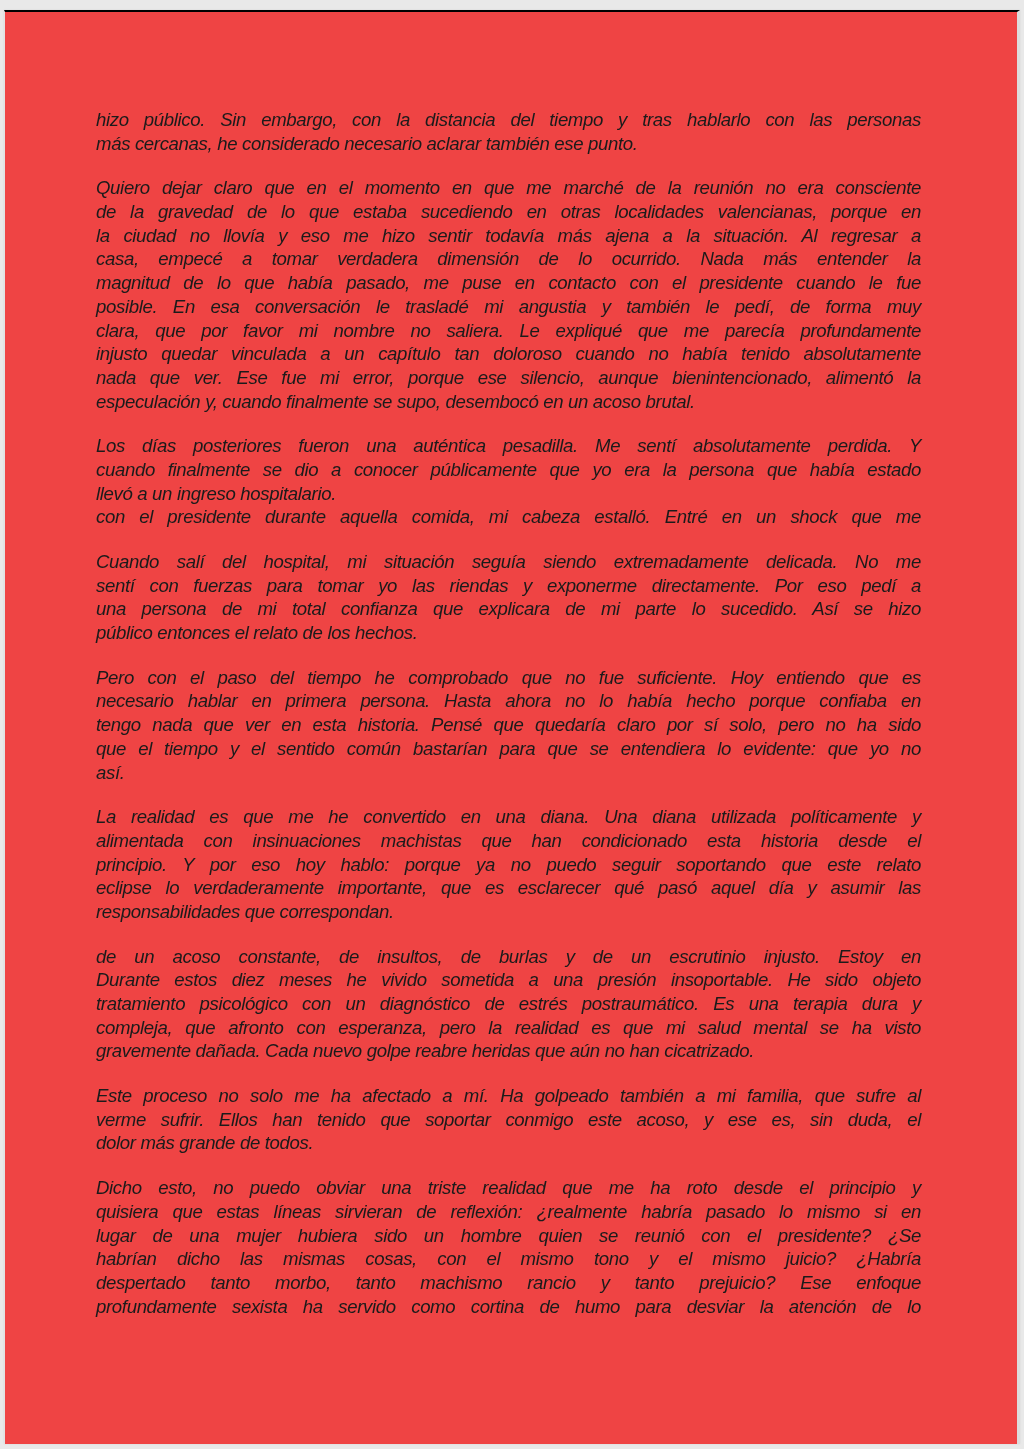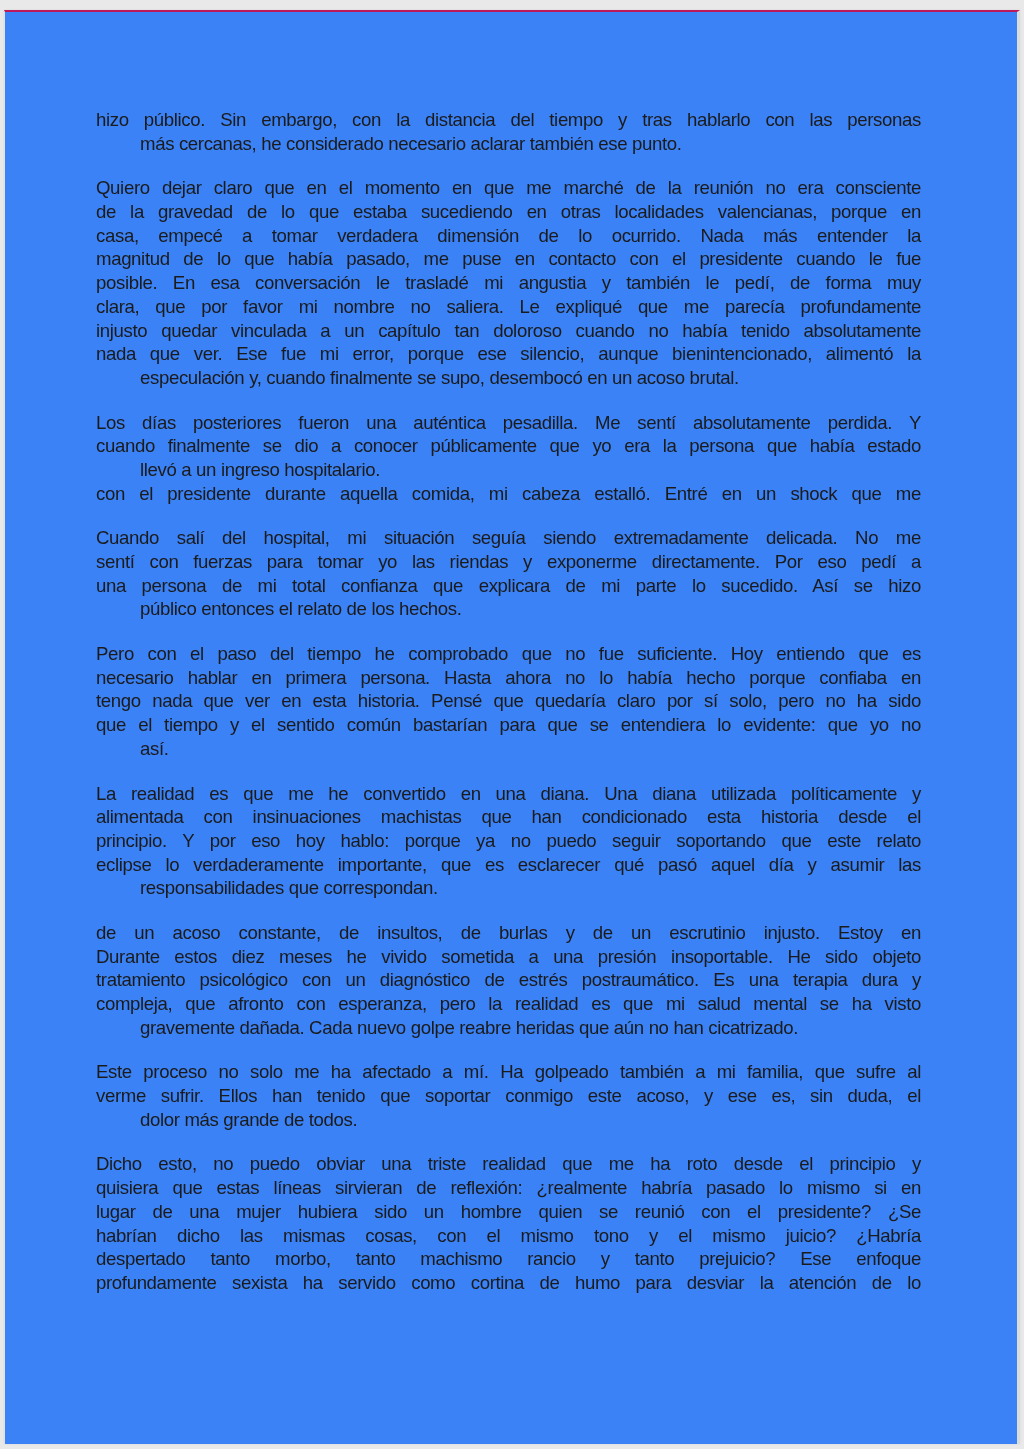--- a/index.html
+++ b/index.html
@@ -3,51 +3,53 @@
 <meta charset="utf-8">
 <style>
   html, body { margin:0; padding:0; }
   body {
     width:1024px; height:1449px; overflow:hidden;
     background:#e9e9e9;
     font-family:"Liberation Sans", sans-serif;
   }
   .page {
     position:absolute; left:4px; top:10px; width:1012px; height:1432px;
-    background:#3b82f6;
-    border-top:2px solid #be185d;
+    background:#ef4444;
+    border-top:2px solid #000000;
     border-left:1px solid #e2e2e2;
     border-right:3px solid #dcdcdc;
     box-shadow: 0 0 2px rgba(0,0,0,0.08);
+    font-style: italic;
   }
   .content {
     position:absolute; left:91px; top:96px; width:825px;
     color:#1b1b1b;
     font-size:18.6px;
     letter-spacing:-0.35px;
   }
   .para { margin:0 0 21px 0; }
   .line {
     display:block; height:23.7px; line-height:23.7px;
     text-align:justify; text-align-last:justify; white-space:nowrap;
   }
-  .line.last { text-align-last:left;margin-left:44px; }
+  .line.last { text-align-last:left; }
 </style>
 </head>
 <body>
 
 <div class="page">
   <div class="content" id="content">
       <div class="para">
         <span class="line">hizo público. Sin embargo, con la distancia del tiempo y tras hablarlo con las personas</span>
         <span class="line last">más cercanas, he considerado necesario aclarar también ese punto.</span>
       </div>
       <div class="para">
         <span class="line">Quiero dejar claro que en el momento en que me marché de la reunión no era consciente</span>
         <span class="line">de la gravedad de lo que estaba sucediendo en otras localidades valencianas, porque en</span>
+        <span class="line">la ciudad no llovía y eso me hizo sentir todavía más ajena a la situación. Al regresar a</span>
         <span class="line">casa, empecé a tomar verdadera dimensión de lo ocurrido. Nada más entender la</span>
         <span class="line">magnitud de lo que había pasado, me puse en contacto con el presidente cuando le fue</span>
         <span class="line">posible. En esa conversación le trasladé mi angustia y también le pedí, de forma muy</span>
         <span class="line">clara, que por favor mi nombre no saliera. Le expliqué que me parecía profundamente</span>
         <span class="line">injusto quedar vinculada a un capítulo tan doloroso cuando no había tenido absolutamente</span>
         <span class="line">nada que ver. Ese fue mi error, porque ese silencio, aunque bienintencionado, alimentó la</span>
         <span class="line last">especulación y, cuando finalmente se supo, desembocó en un acoso brutal.</span>
       </div>
       <div class="para">
         <span class="line">Los días posteriores fueron una auténtica pesadilla. Me sentí absolutamente perdida. Y</span>

